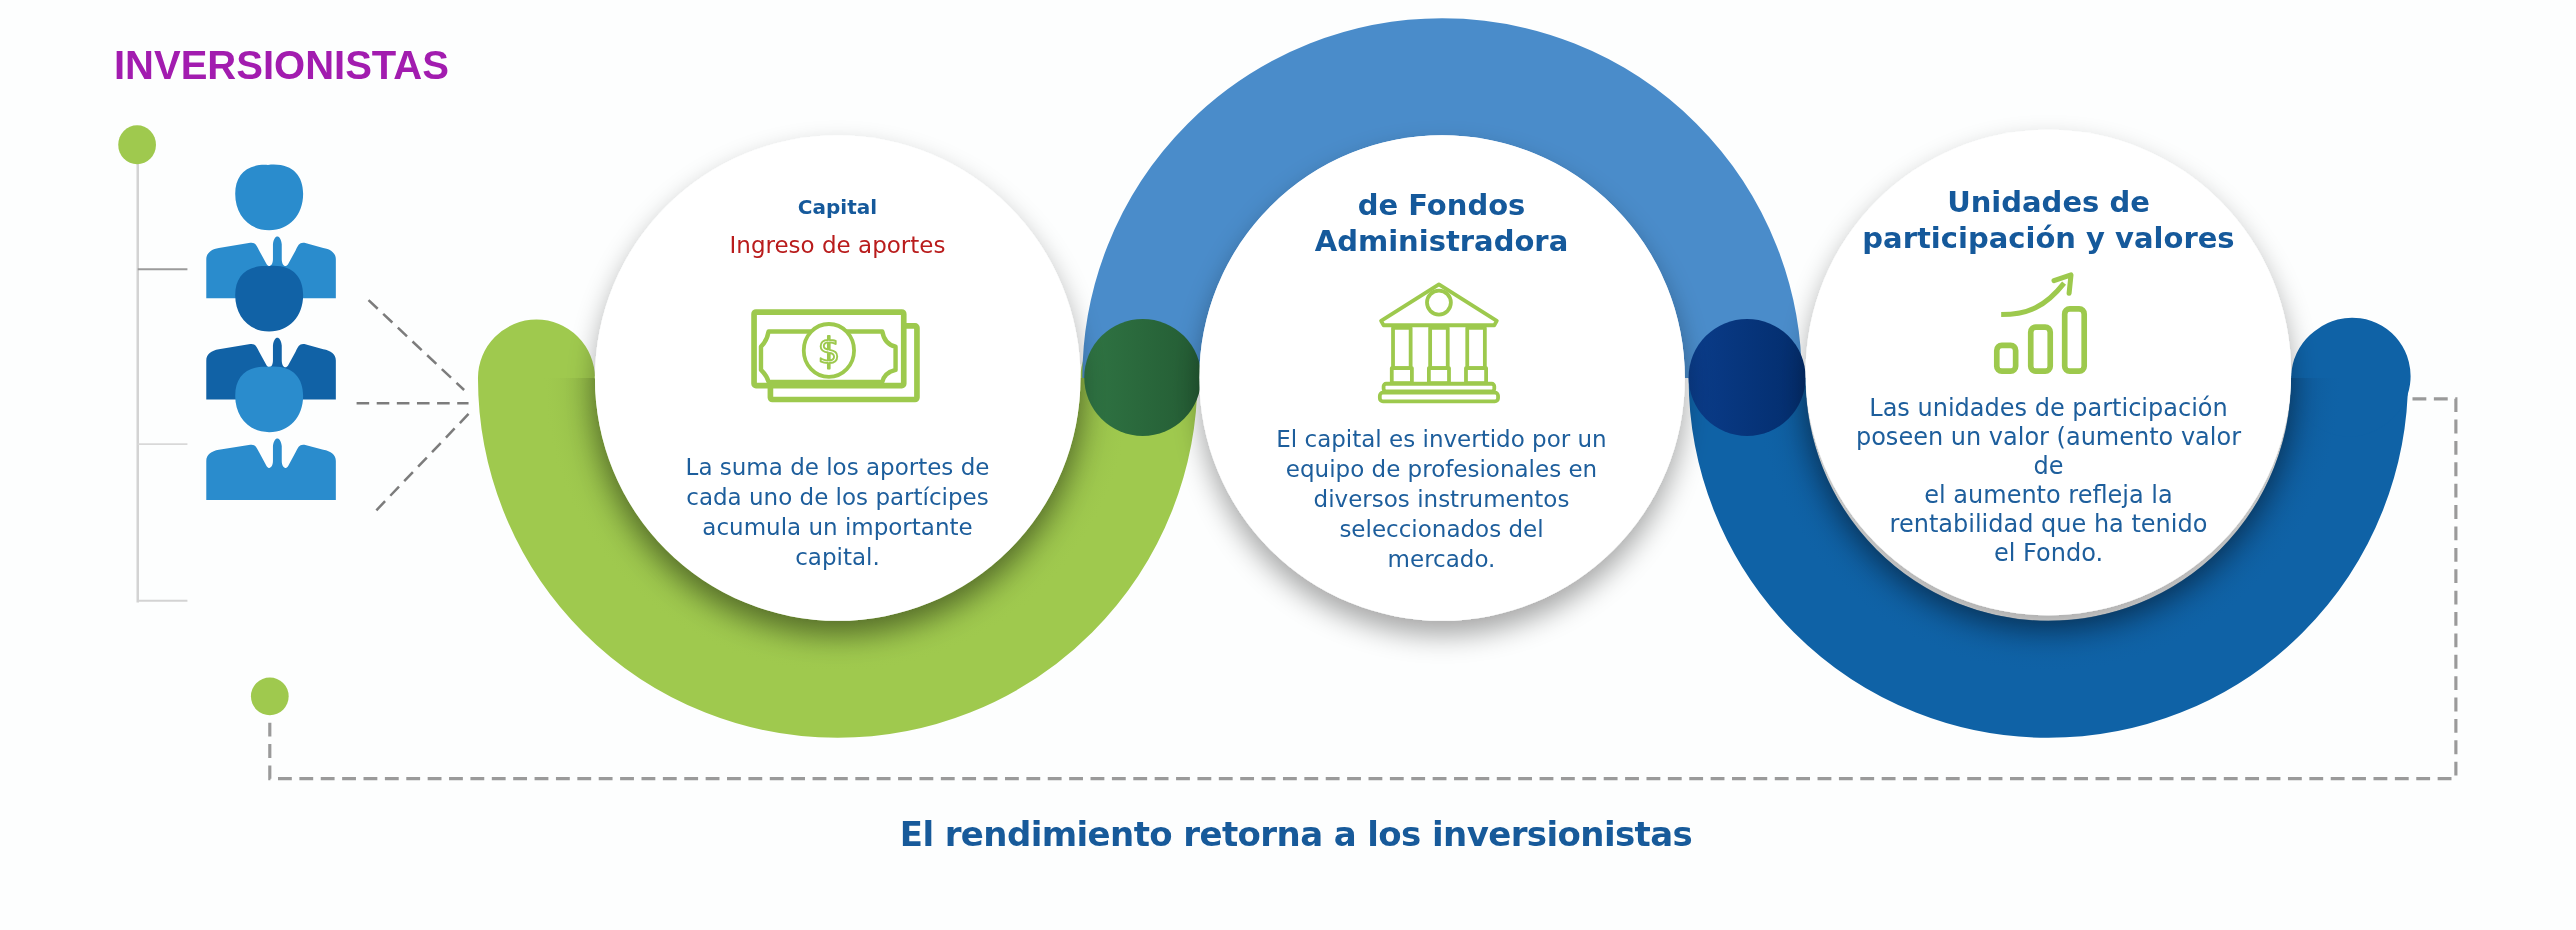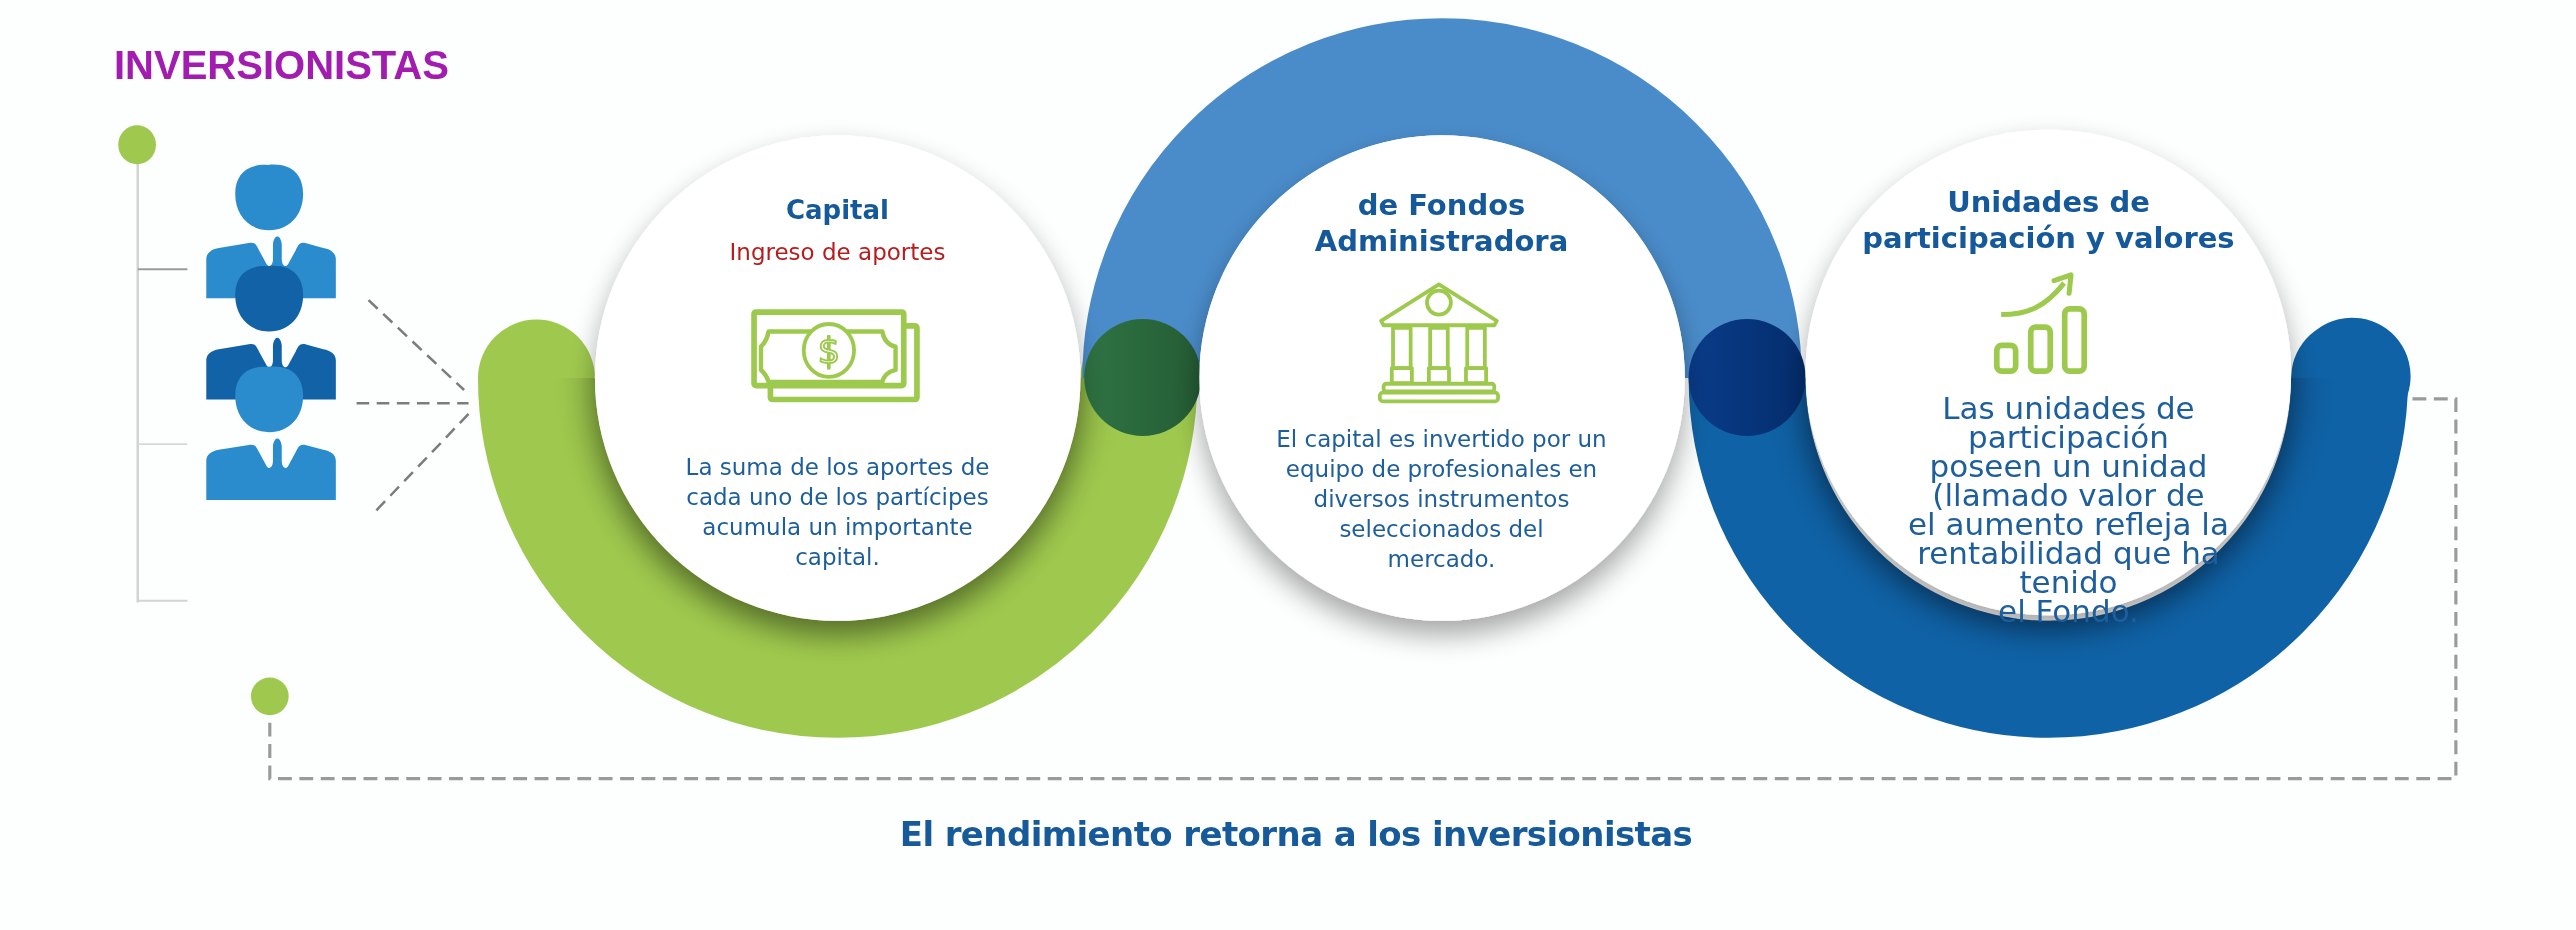--- a/index.html
+++ b/index.html
@@ -154,21 +154,21 @@
     <rect x="3229" y="520" width="31" height="70" rx="8"></rect>
     <rect x="3283" y="491" width="31" height="99" rx="8"></rect>
     <path d="M3182 500 C 3224 500 3252 488 3282 450" stroke-width="8"></path>
     <path d="M3266 446 L3293 437 L3290 466" stroke-width="8" stroke-linecap="round"></path>
   </g>
 </svg>
 
 <div class="title-investors">INVERSIONISTAS</div>
 
 <div class="circle-text" style="left:649px; top:195px; width:377px;">
-  <div class="circle-title" style="font-size:26px;">Capital</div>
+  <div class="circle-title" style="font-size:20px;">Capital</div>
   <div class="circle-sub" style="font-size:23px; margin-top:12.6px;">Ingreso de aportes</div>
 </div>
 <div class="circle-text circle-body" style="left:649px; top:452px; width:377px;">
   <div>La suma de los aportes de</div>
   <div>cada uno de los partícipes</div>
   <div>acumula un importante</div>
   <div>capital.</div>
 </div>
 
 <div class="circle-text" style="left:1253px; top:187px; width:377px;">
@@ -180,22 +180,22 @@
   <div>equipo de profesionales en</div>
   <div>diversos instrumentos</div>
   <div>seleccionados del</div>
   <div>mercado.</div>
 </div>
 
 <div class="circle-text" style="left:1847px; top:184px; width:403px;">
   <div class="circle-title" style="font-size:29px; line-height:36px;">Unidades de</div>
   <div class="circle-title" style="font-size:29px; line-height:36px;">participación y valores</div>
 </div>
-<div class="circle-text circle-body" style="left:1847px; top:394px; width:403px; font-size:31px; line-height:29px;margin-left:20px;">
+<div class="circle-text circle-body" style="left:1847px; top:394px; width:403px; font-size:24px; line-height:29px;">
   <div>Las unidades de participación</div>
-  <div>poseen un unidad (llamado valor de</div>
+  <div>poseen un valor (aumento valor de</div>
   <div>el aumento refleja la</div>
   <div>rentabilidad que ha tenido</div>
   <div>el Fondo.</div>
 </div>
 
 <div class="footer-text">El rendimiento retorna a los inversionistas</div>
 
 
 </body></html>

